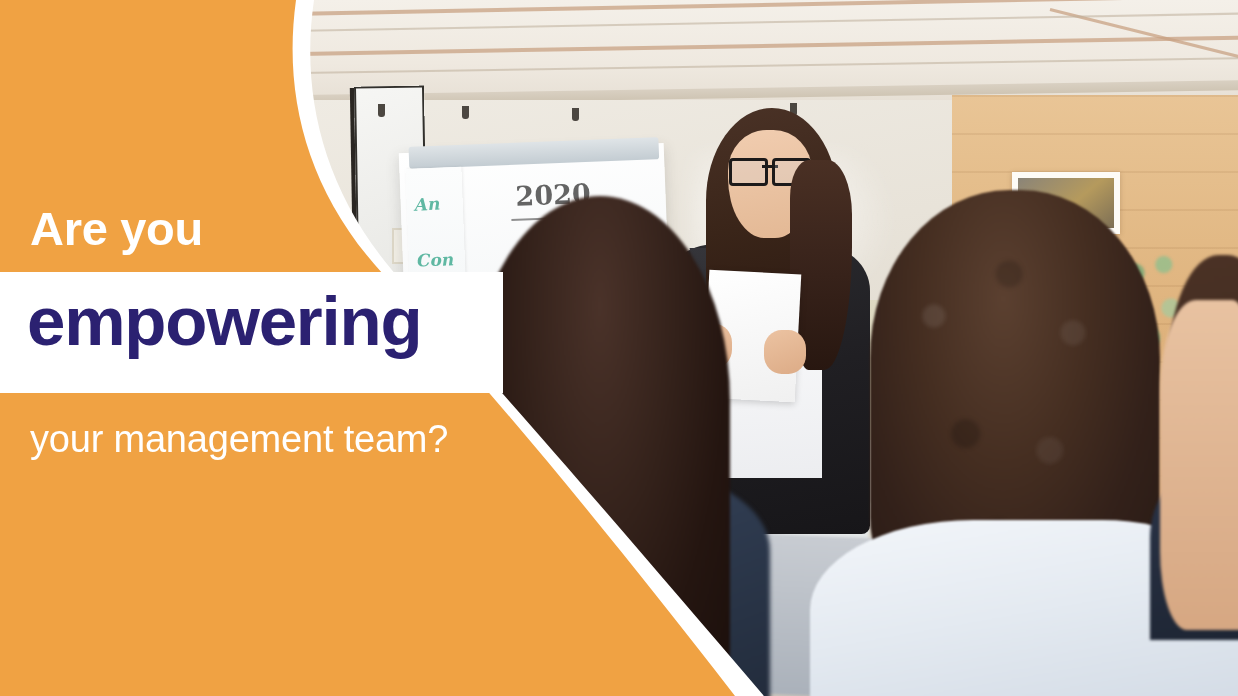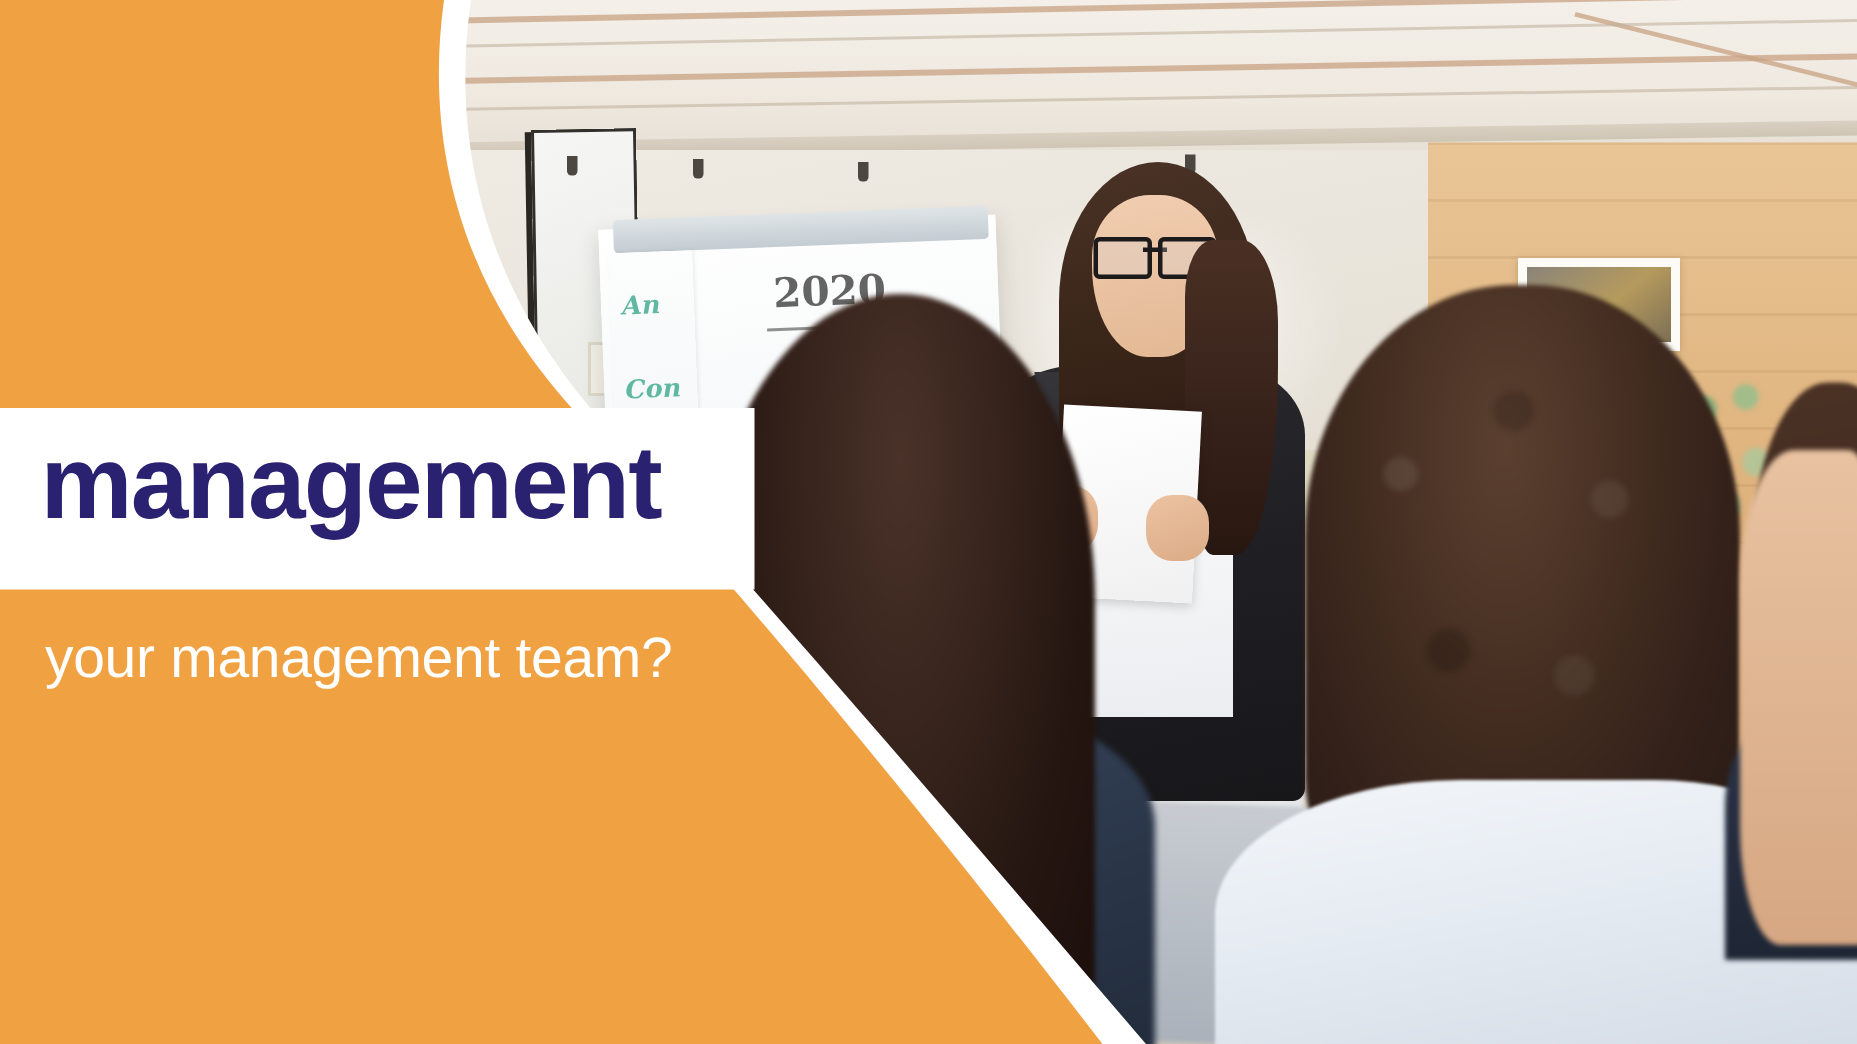--- a/index.html
+++ b/index.html
@@ -434,18 +434,19 @@
                C 500,388 622,530 764,696
                L 0,696 Z"></path>
 
       <path fill="#F0A243" d="M 0,0 L 296,0
                C 283,94 306,190 383,274
                C 478,376 596,516 735,696
                L 0,696 Z"></path>
     </svg>
   </div>
 
+  <div class="headline-line1">Are you</div>
 
   <div class="headline-emph-box"></div>
-  <div class="headline-line2">management</div>
+  <div class="headline-line2">empowering</div>
 
   <div class="headline-line3">your management team?</div>
 </div>
 
 </body></html>

